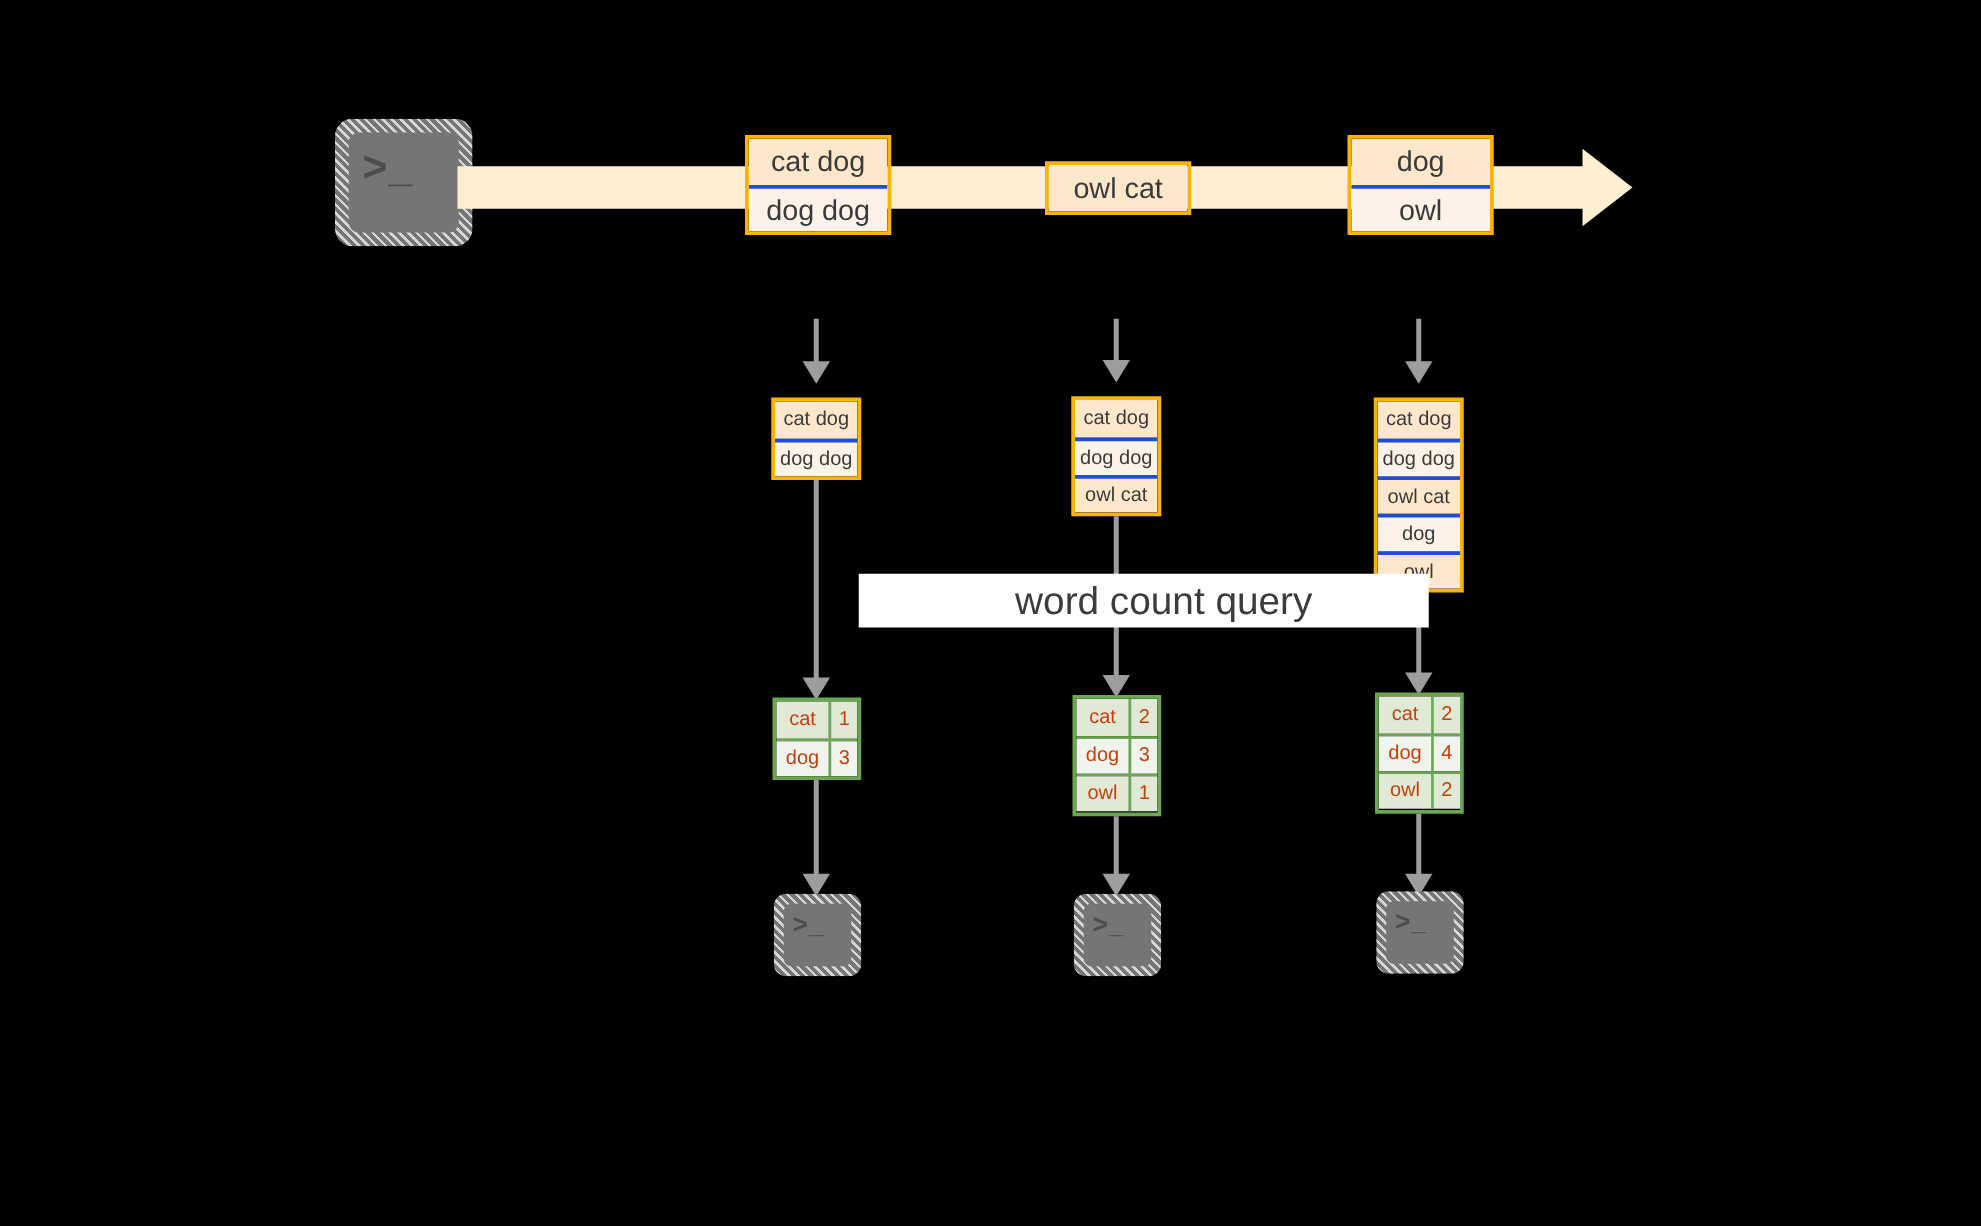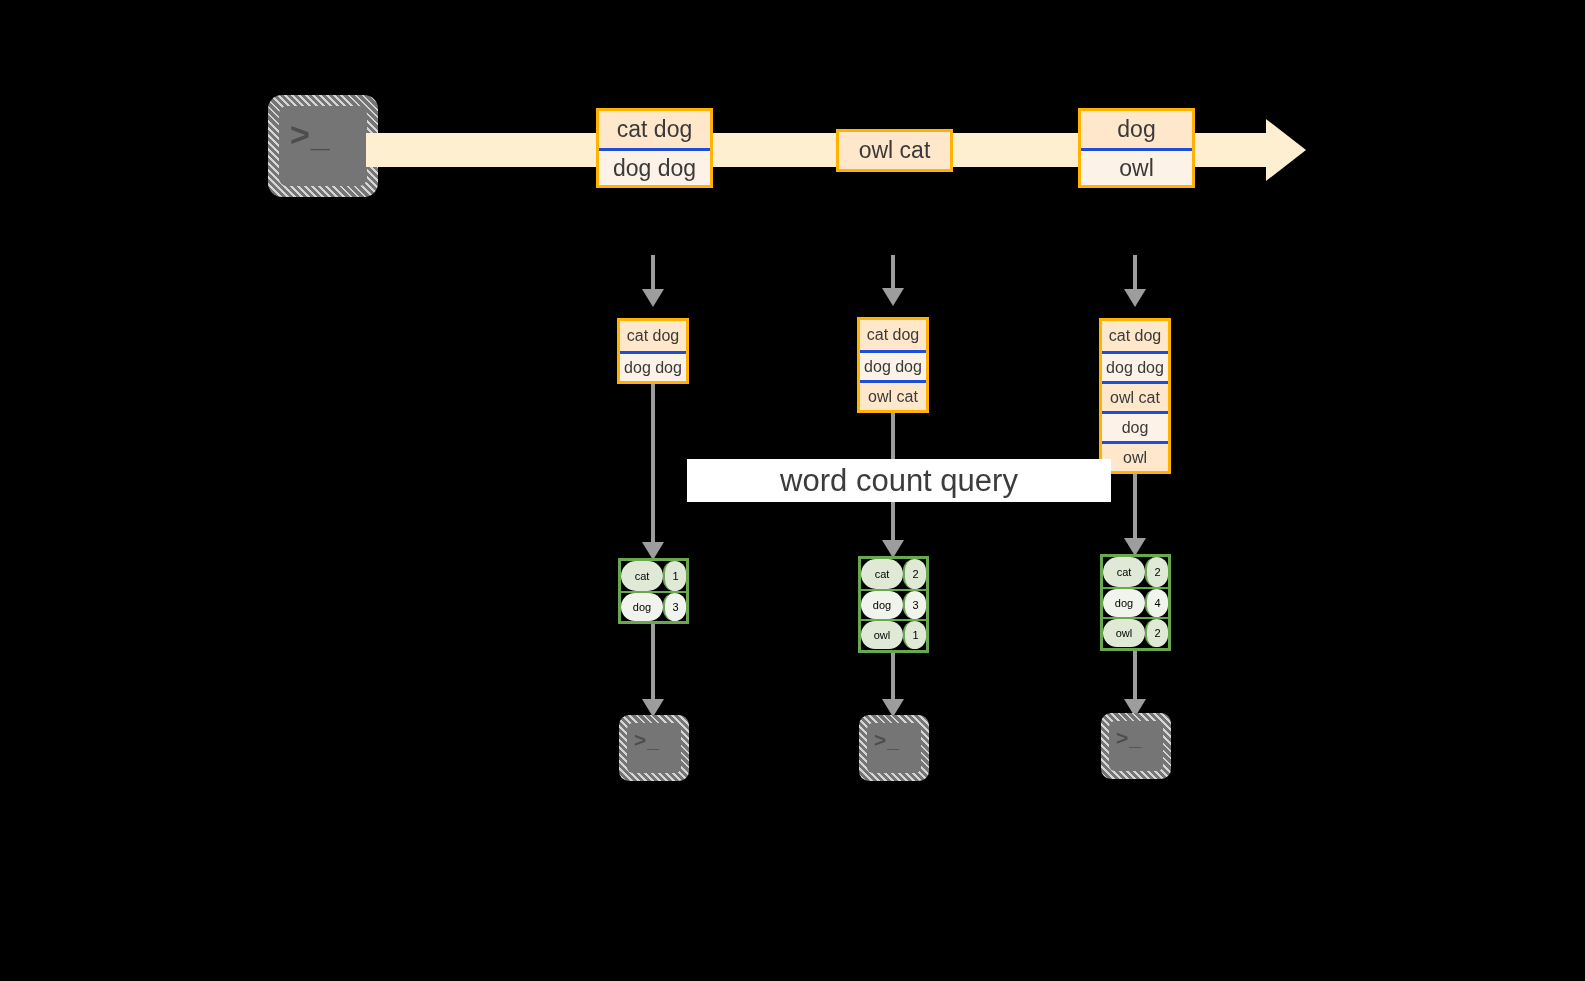--- a/index.html
+++ b/index.html
@@ -102,24 +102,23 @@
     display: flex;
     height: 30px;
     box-sizing: border-box;
   }
   .resrow + .resrow { border-top: 2px solid #6aa84f; }
   .resrow .k, .resrow .v {
     box-sizing: border-box;
     display: flex;
     align-items: center;
     justify-content: center;
-    color: #000000;
-    font-size: 11px;
+    color: #c2410c;
+    font-size: 16px;
     background: #dfe9d6;
-    border-radius: 15px;
   }
   .resrow.alt .k, .resrow.alt .v { background: #f0f4ec; }
   .resrow .k { flex: 0 0 42px; }
   .resrow .v { flex: 1 1 auto; border-left: 2px solid #6aa84f; }
 
   
   .conn {
     position: absolute;
     background: #9d9d9d;
     width: 4px;
@@ -142,20 +141,21 @@
   .query-banner {
     position: absolute;
     background: #ffffff;
     display: flex;
     align-items: center;
     justify-content: center;
     color: #3c3c3c;
     font-size: 31px;
     white-space: nowrap;
     z-index: 6;
+    padding-left: 32px;
   }
 </style>
 </head>
 <body>
 
 <div id="stage">
 
   <div class="term big" style="left:268px; top:95px; width:110px; height:102px;">
     <div class="inner"></div>
     <div class="glyph">&gt;_</div>

